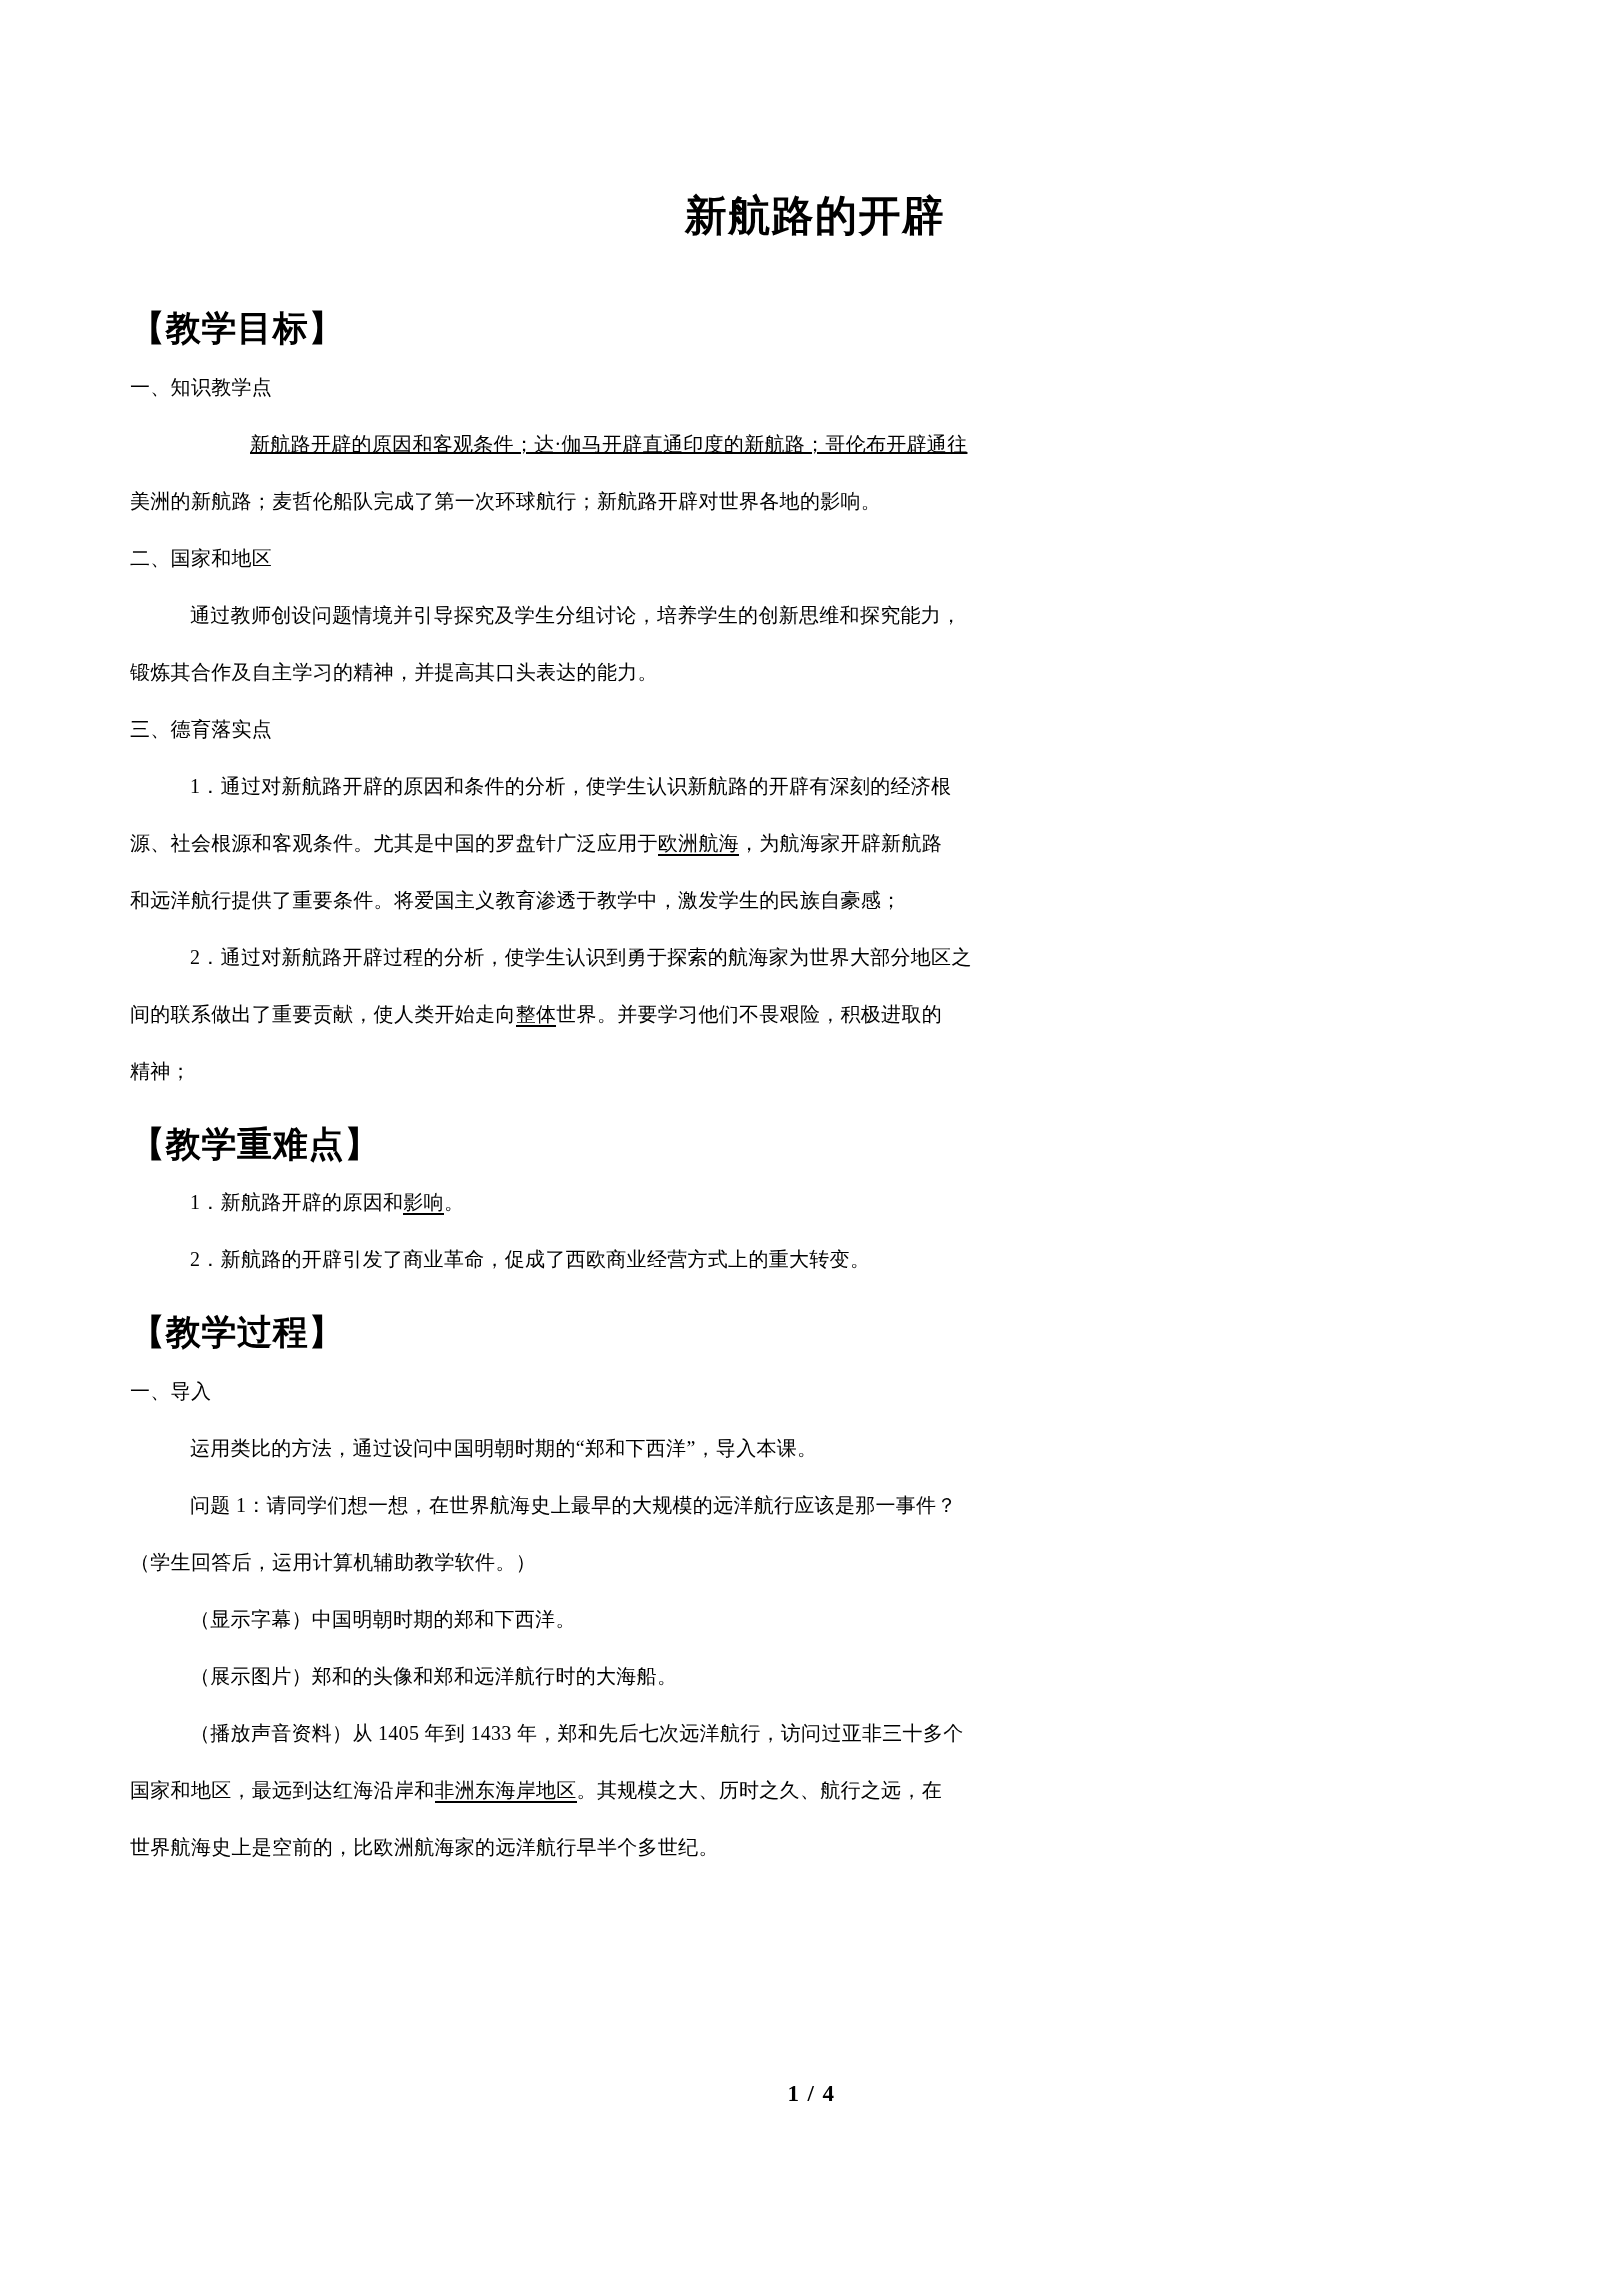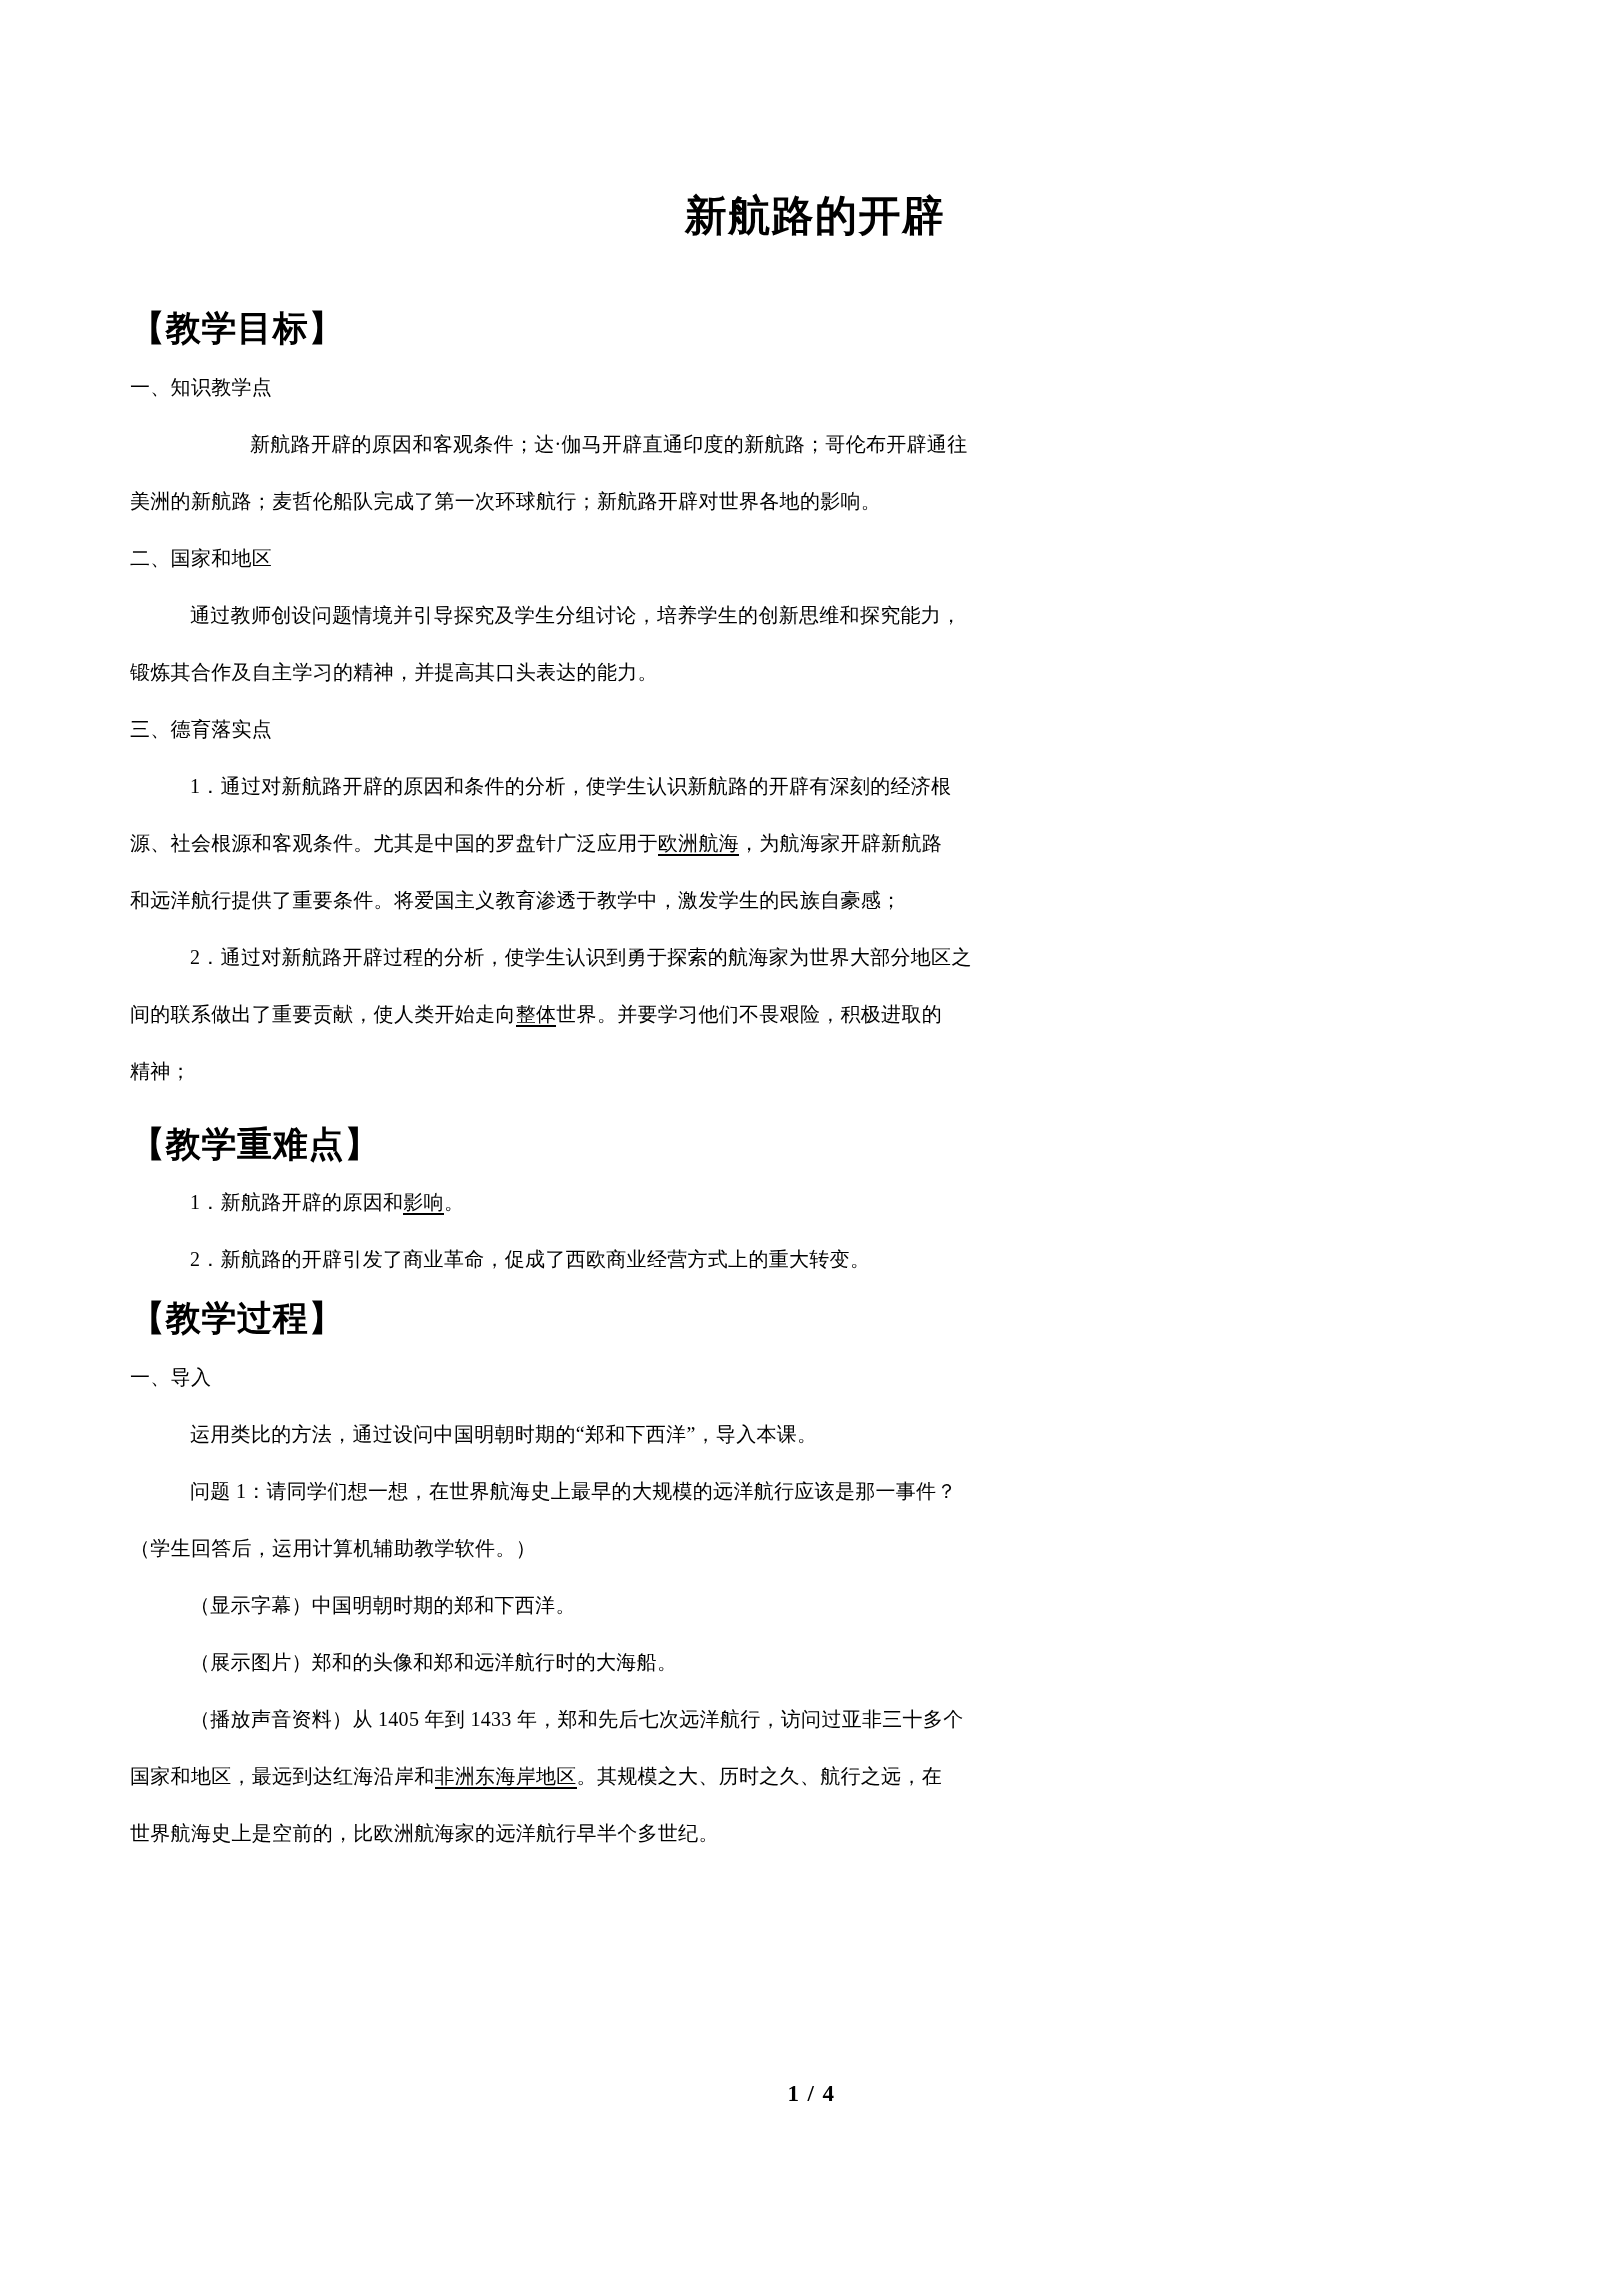--- a/index.html
+++ b/index.html
@@ -45,35 +45,35 @@
   
   .section-head {
     font-size: 35px;
     font-weight: bold;
     line-height: 1.28;
     letter-spacing: 0.7px;
     margin: 0;
   }
   .sh-goals   { margin-top: 67px; }
   .sh-key     { margin-top: 23px; }
-  .sh-process { margin-top: 9px; }
+  .sh-process { margin-top: 23px; }
 
   
   .p {
     font-size: 20px;
     line-height: 57px;
     letter-spacing: 0.3px;
     margin: 0;
     text-align: justify;
     text-justify: inter-ideograph;
     font-family: "Liberation Serif", "DejaVu Serif", serif;
   }
   .p.flush   { text-indent: 0; }
   .p.ind1    { text-indent: 60px; }
-  .p.ind2    { text-indent: 120px; }
+  .p.ind2    { text-indent: 120px; text-decoration: underline; }
 
   .gap-sm { height: 6.8px; }
 
   .u { border-bottom: 2px solid #000; }
 
   
   .footer {
     position: absolute;
     left: 0;
     top: 2081px;

